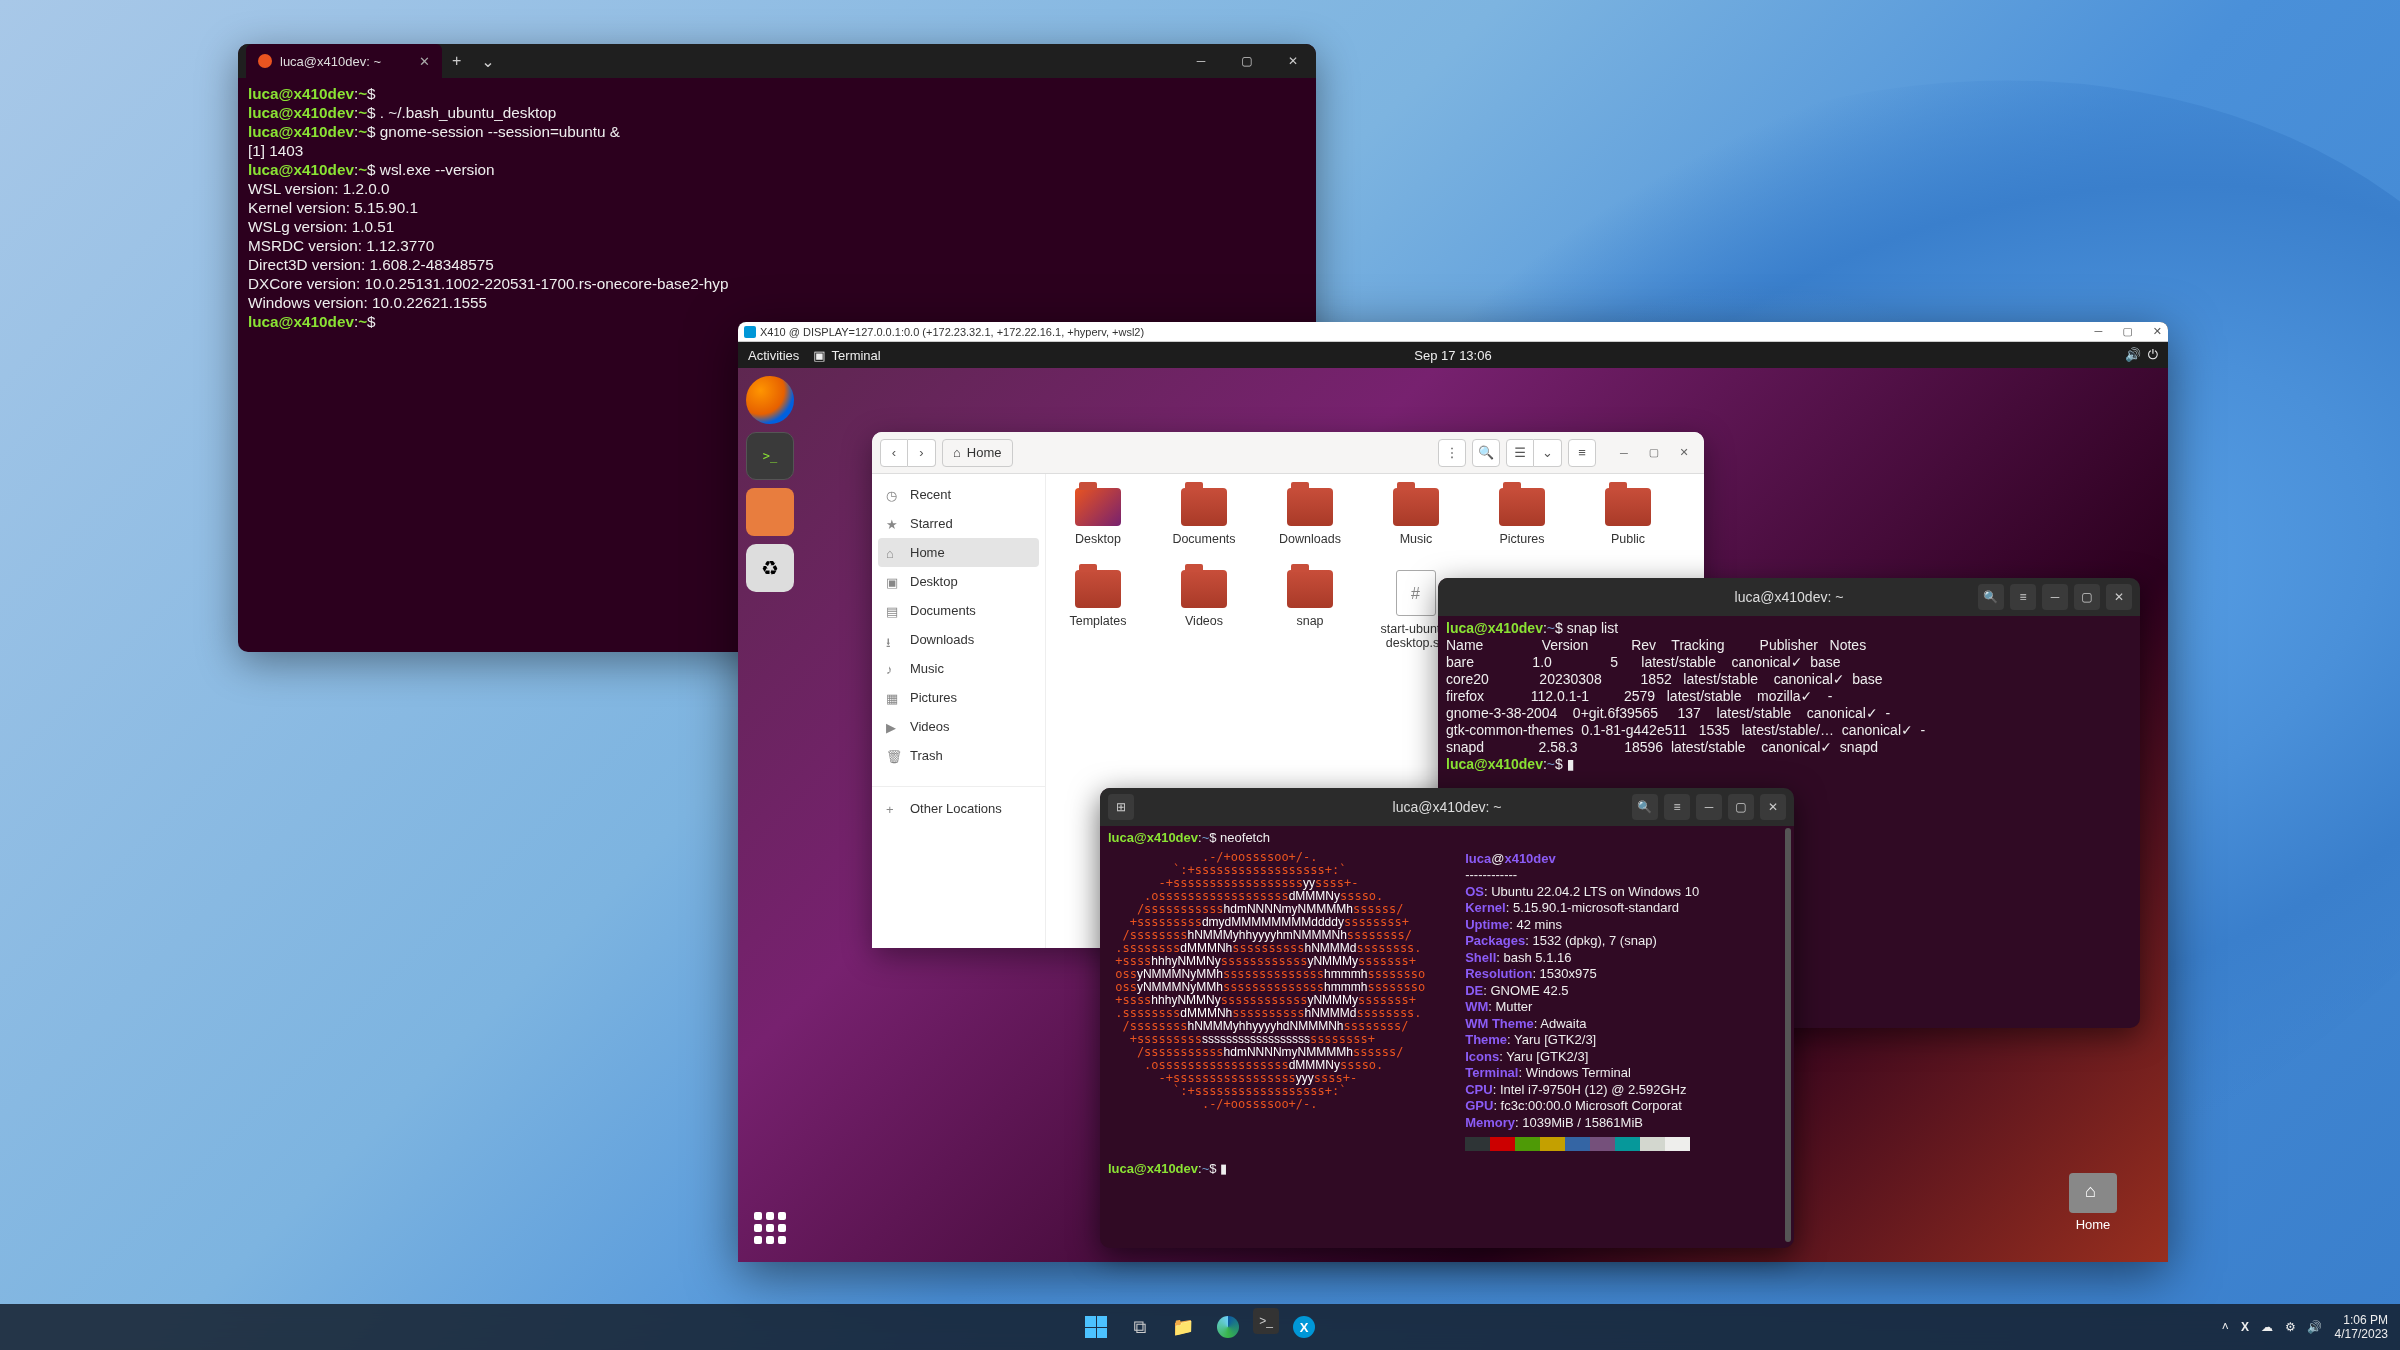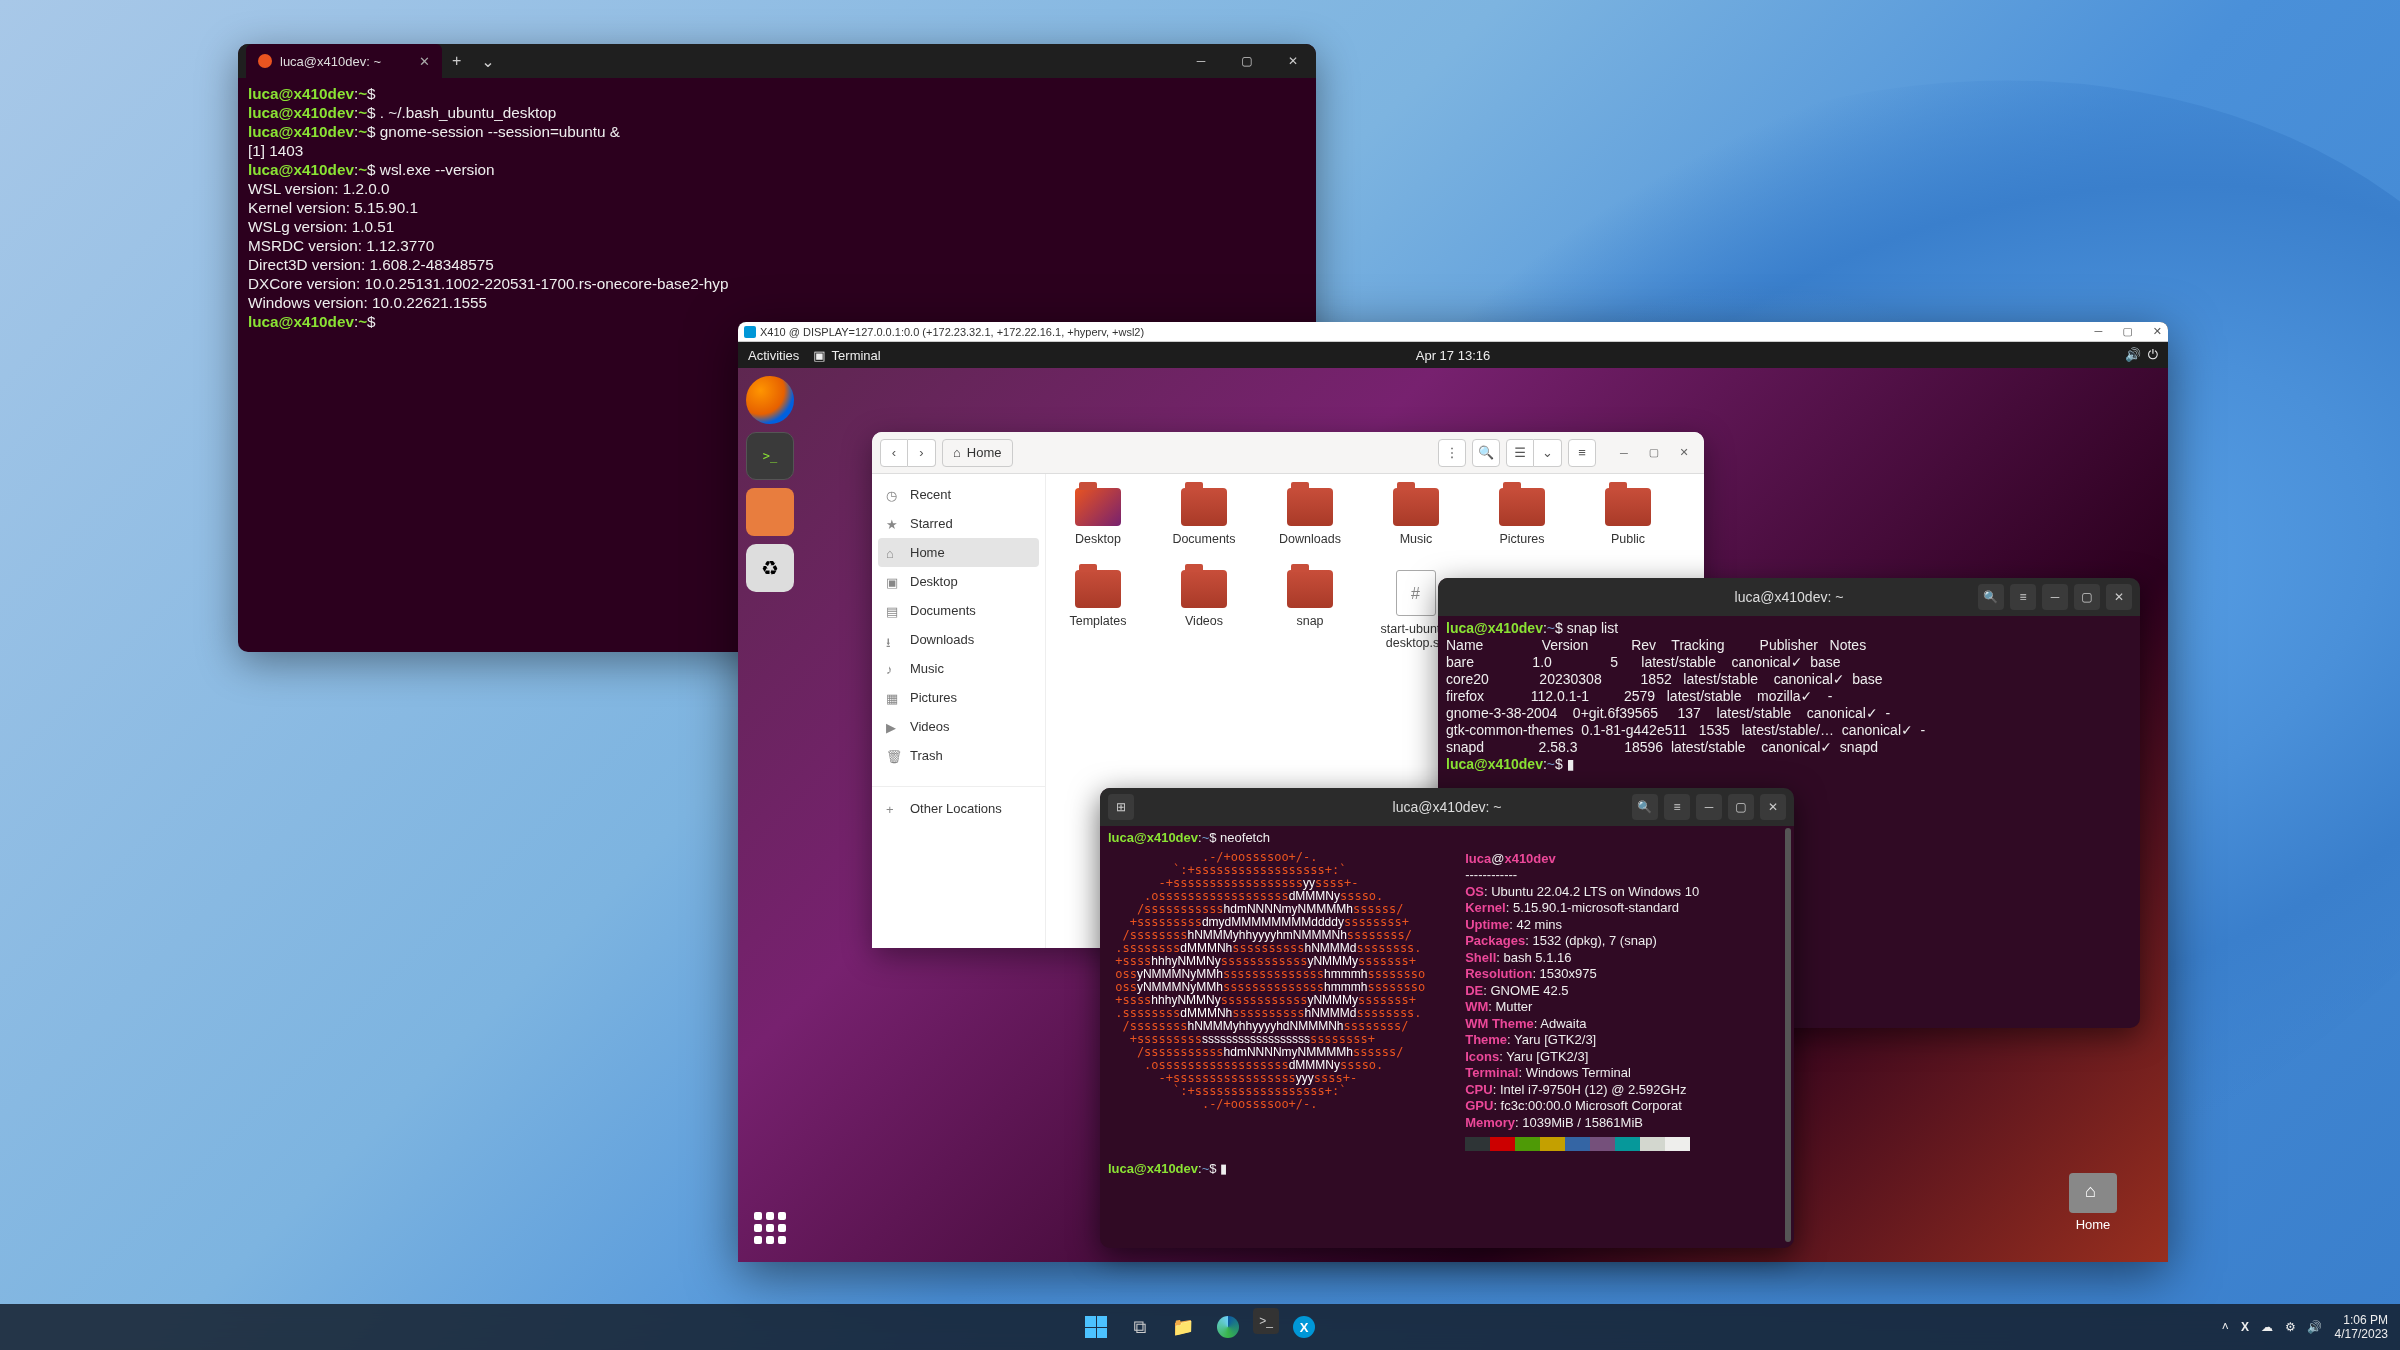--- a/index.html
+++ b/index.html
@@ -128,21 +128,21 @@
 
 
 .neoterm {
   position: absolute; left: 362px; top: 420px; width: 694px; height: 460px;
   background: #300a24; border-radius: 10px; box-shadow: 0 8px 30px rgba(0,0,0,0.6);
 }
 .neoterm .gterm-body { font-size: 13px; line-height: 16.5px; }
 .neo-grid { display: flex; gap: 40px; padding: 4px 0;}
 .neo-logo { color: #e95420; font-family: monospace; font-size: 12px; line-height: 13px; white-space: pre; }
 .neo-logo .w { color: #fff; }
-.neo-info .k { color: #ec4899; font-weight: bold; }
+.neo-info .k { color: #8b5cf6; font-weight: bold; }
 .neo-info .v { color: #eee; }
 .neo-info div { white-space: pre; }
 .palette { display: flex; margin-top: 6px; }
 .palette span { width: 25px; height: 14px; }
 
 .scrollbar-hint { position: absolute; right: 3px; top: 40px; bottom: 6px; width: 6px; background: #555; border-radius: 3px; }
 
 
 .taskbar {
   position: absolute; left: 0; right: 0; bottom: 0; height: 46px;
@@ -199,21 +199,21 @@
     <span>X410 @ DISPLAY=127.0.0.1:0.0 (+172.23.32.1, +172.22.16.1, +hyperv, +wsl2)</span>
     <div class="x410-ctrls">
       <span>─</span>
       <span>▢</span>
       <span>✕</span>
     </div>
   </div>
   <div class="gnome-topbar">
     <span>Activities</span>
     <span style="margin-left:14px"><span style="margin-right:6px">▣</span><span>Terminal</span></span>
-    <span class="center">Apr 17  13:16</span>
+    <span class="center">Sep 17  13:06</span>
     <div class="right">
       <span>🔊</span>
       <span>⏻</span>
     </div>
   </div>
   <div class="gnome-workspace">
     <div class="gnome-dock">
       <div class="dock-item dock-firefox"></div>
       <div class="dock-item dock-term" style="color:#8ae234;font-family:monospace;font-size:12px">&gt;_</div>
       <div class="dock-item dock-files"></div>

